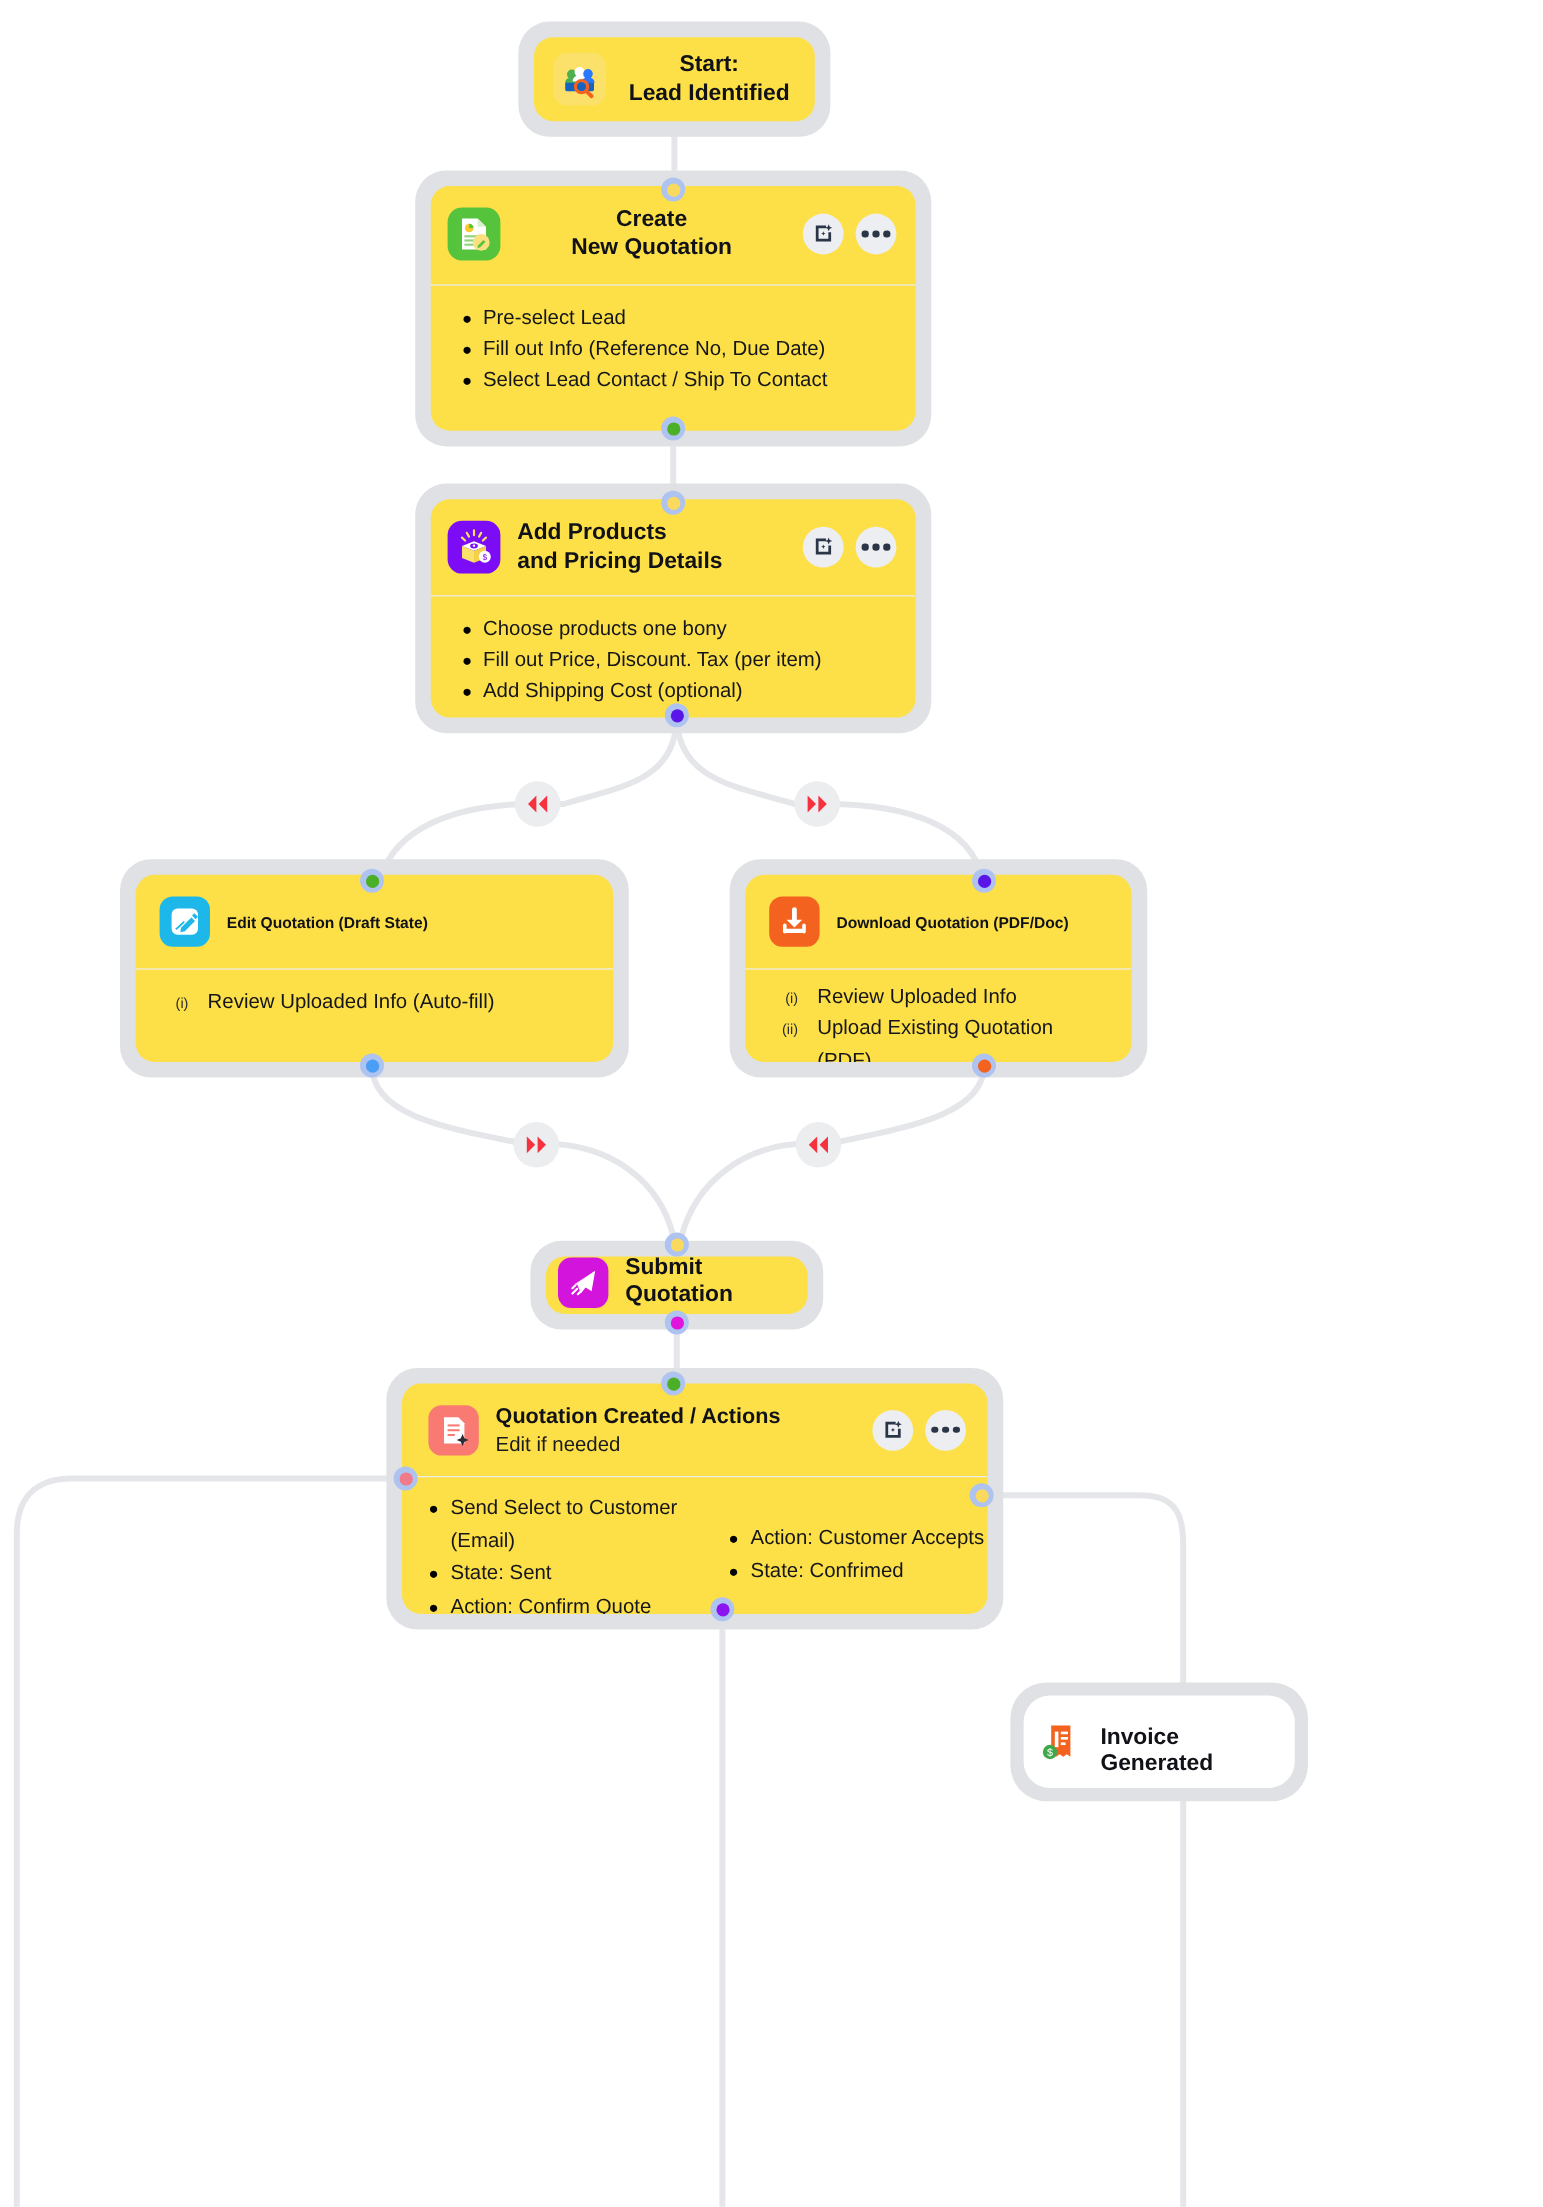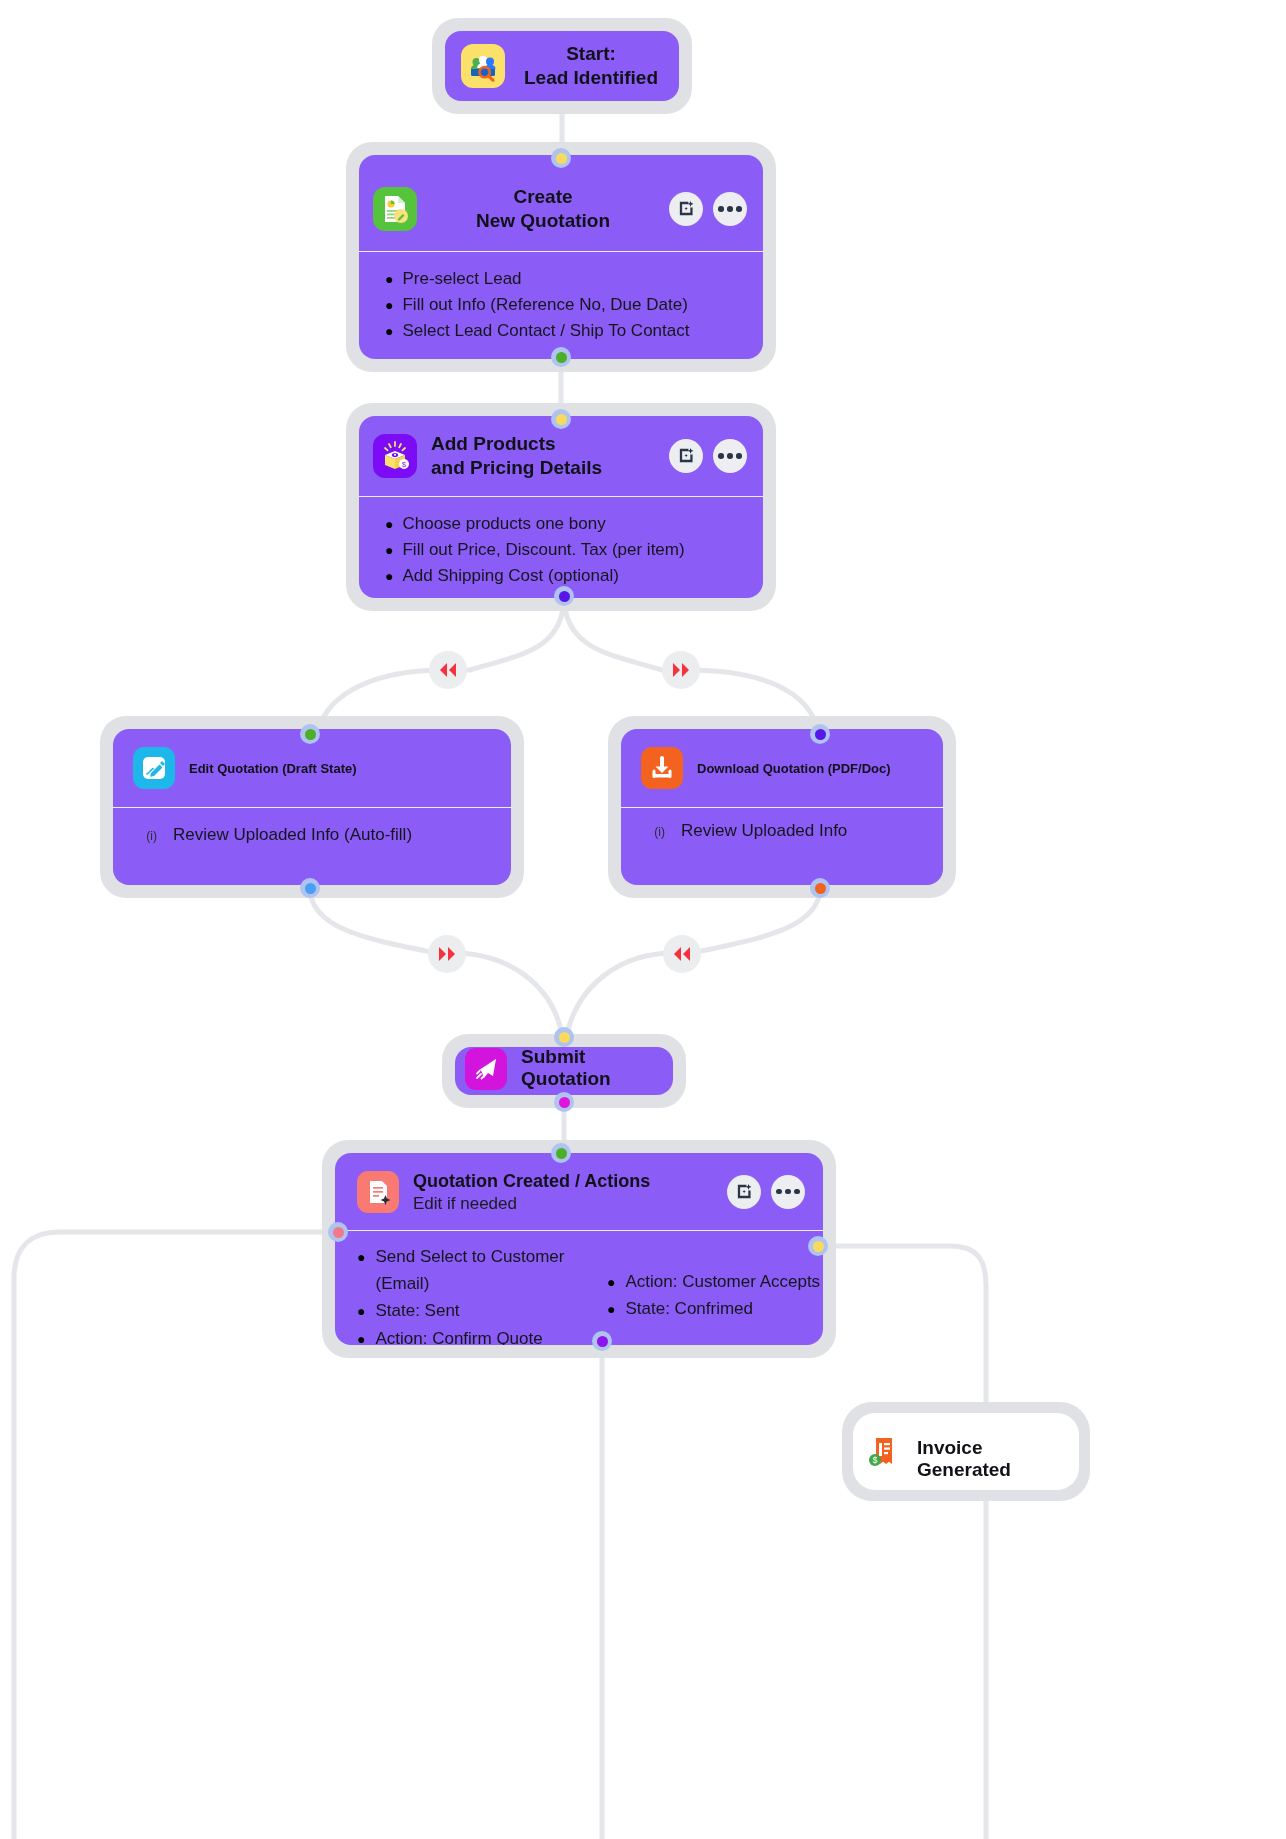--- a/index.html
+++ b/index.html
@@ -15,21 +15,21 @@
   #edges { position: absolute; left: 0; top: 0; width: 1286px; height: 1839px; }
 
   
   .node {
     position: absolute;
     background: #dfe1e4;
     border-radius: 26px;
     padding: 13px;
   }
   .node-inner {
-    background: #8b5cf6;
+    background: #fde047;
     border-radius: 16px;
     overflow: hidden;
     height: 100%;
   }
   .node-head {
     display: flex;
     align-items: center;
     gap: 14px;
     padding: 14px 16px;
   }
@@ -183,21 +183,21 @@
         <div class="node-title centered">
           <span>Start:</span><br>
           <span>Lead Identified</span>
         </div>
       </div>
     </div>
   </div>
 
   <div class="node" style="left:346px; top:142px; width:430px; height:230px;">
     <div class="node-inner">
-      <div class="node-head with-divider" style="padding:30px 16px 18px 14px;">
+      <div class="node-head with-divider" style="padding:16px 16px 18px 14px;">
         <div class="icon-tile" style="background:#56c33c;">
           <svg width="34" height="34" viewBox="0 0 34 34">
             <path d="M7 4h13l7 7v19H7z" fill="#fff"></path>
             <path d="M20 4l7 7h-7z" fill="#d8f0cf"></path>
             <circle cx="13" cy="12" r="3.6" fill="#f9c92e"></circle>
             <path d="M13 8.4a3.6 3.6 0 013.6 3.6H13z" fill="#56c33c"></path>
             <rect x="9" y="18" width="13" height="1.8" fill="#8fd67a"></rect>
             <rect x="9" y="21.5" width="13" height="1.8" fill="#8fd67a"></rect>
             <rect x="9" y="25" width="8" height="1.8" fill="#8fd67a"></rect>
             <circle cx="23" cy="24" r="7" fill="#fae07f"></circle>
@@ -365,20 +365,24 @@
             <path d="M8 19v5.5" stroke="#fff" stroke-width="3" stroke-linecap="round"></path>
             <path d="M24 19v5.5" stroke="#fff" stroke-width="3" stroke-linecap="round"></path>
           </svg>
         </div>
         <div class="node-title-sm">Download Quotation (PDF/Doc)</div>
       </div>
       <ul class="body-list roman" style="padding-top:10px;">
         <li>
             <span class="bl">(i)</span>
             <span>Review Uploaded Info</span>
+          </li>
+        <li>
+            <span class="bl">(ii)</span>
+            <span>Upload Existing Quotation (PDF)</span>
           </li>
       </ul>
     </div>
   </div>
   <div class="port" style="left:810px; top:724px;">
       <i style="background:#5a16e8;"></i>
     </div>
   <div class="port" style="left:810px; top:878px;">
       <i style="background:#f4621f;"></i>
     </div>

